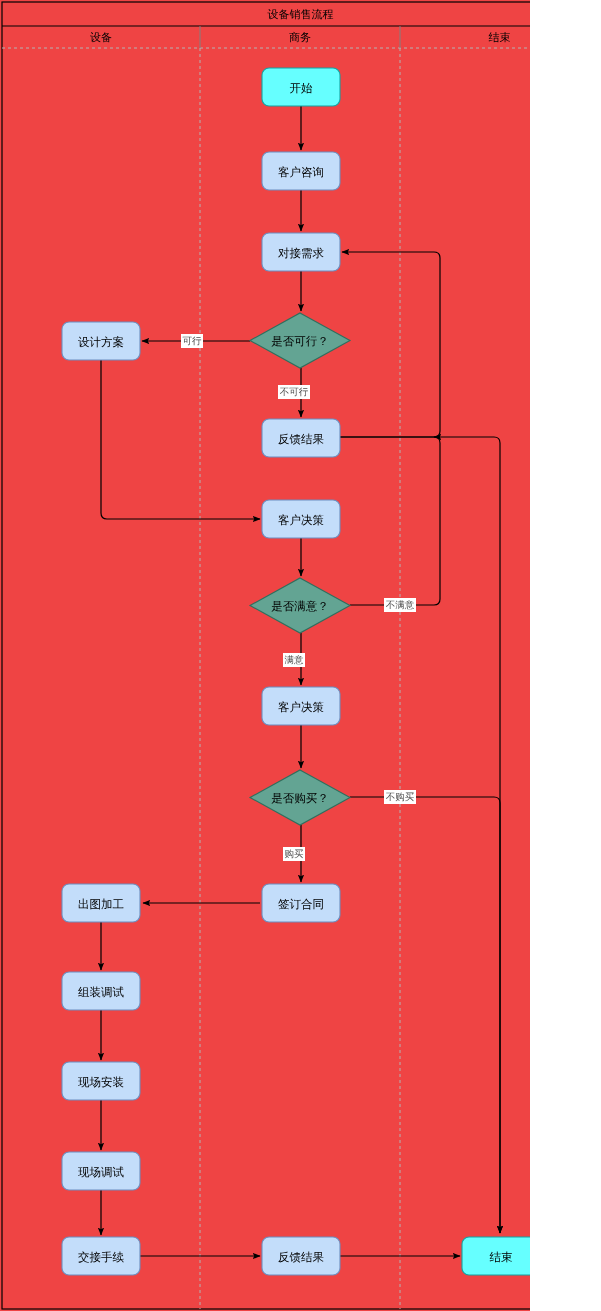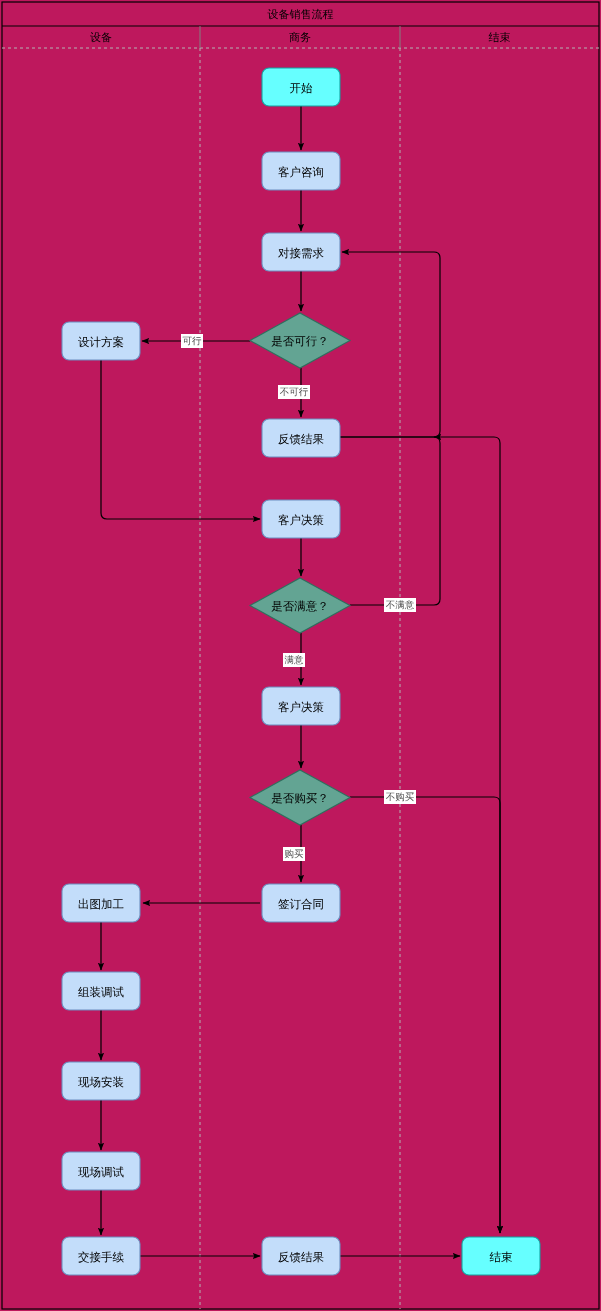--- a/index.html
+++ b/index.html
@@ -5,23 +5,23 @@
   html, body {
     margin: 0;
     padding: 0;
     background: #ffffff;
   }
   body {
     font-family: "DejaVu Sans", "Liberation Sans", sans-serif;
   }
   #canvas {
     position: relative;
-    width: 601px;
+    width: 530px;
     height: 1311px;
-    background: #be185d;
+    background: #ef4444;
     overflow: hidden;
   }
   #flow-svg {
     position: absolute;
     left: 0;
     top: 0;
     width: 601px;
     height: 1311px;
   }
   .pool-title-text, .lane-title-text {

